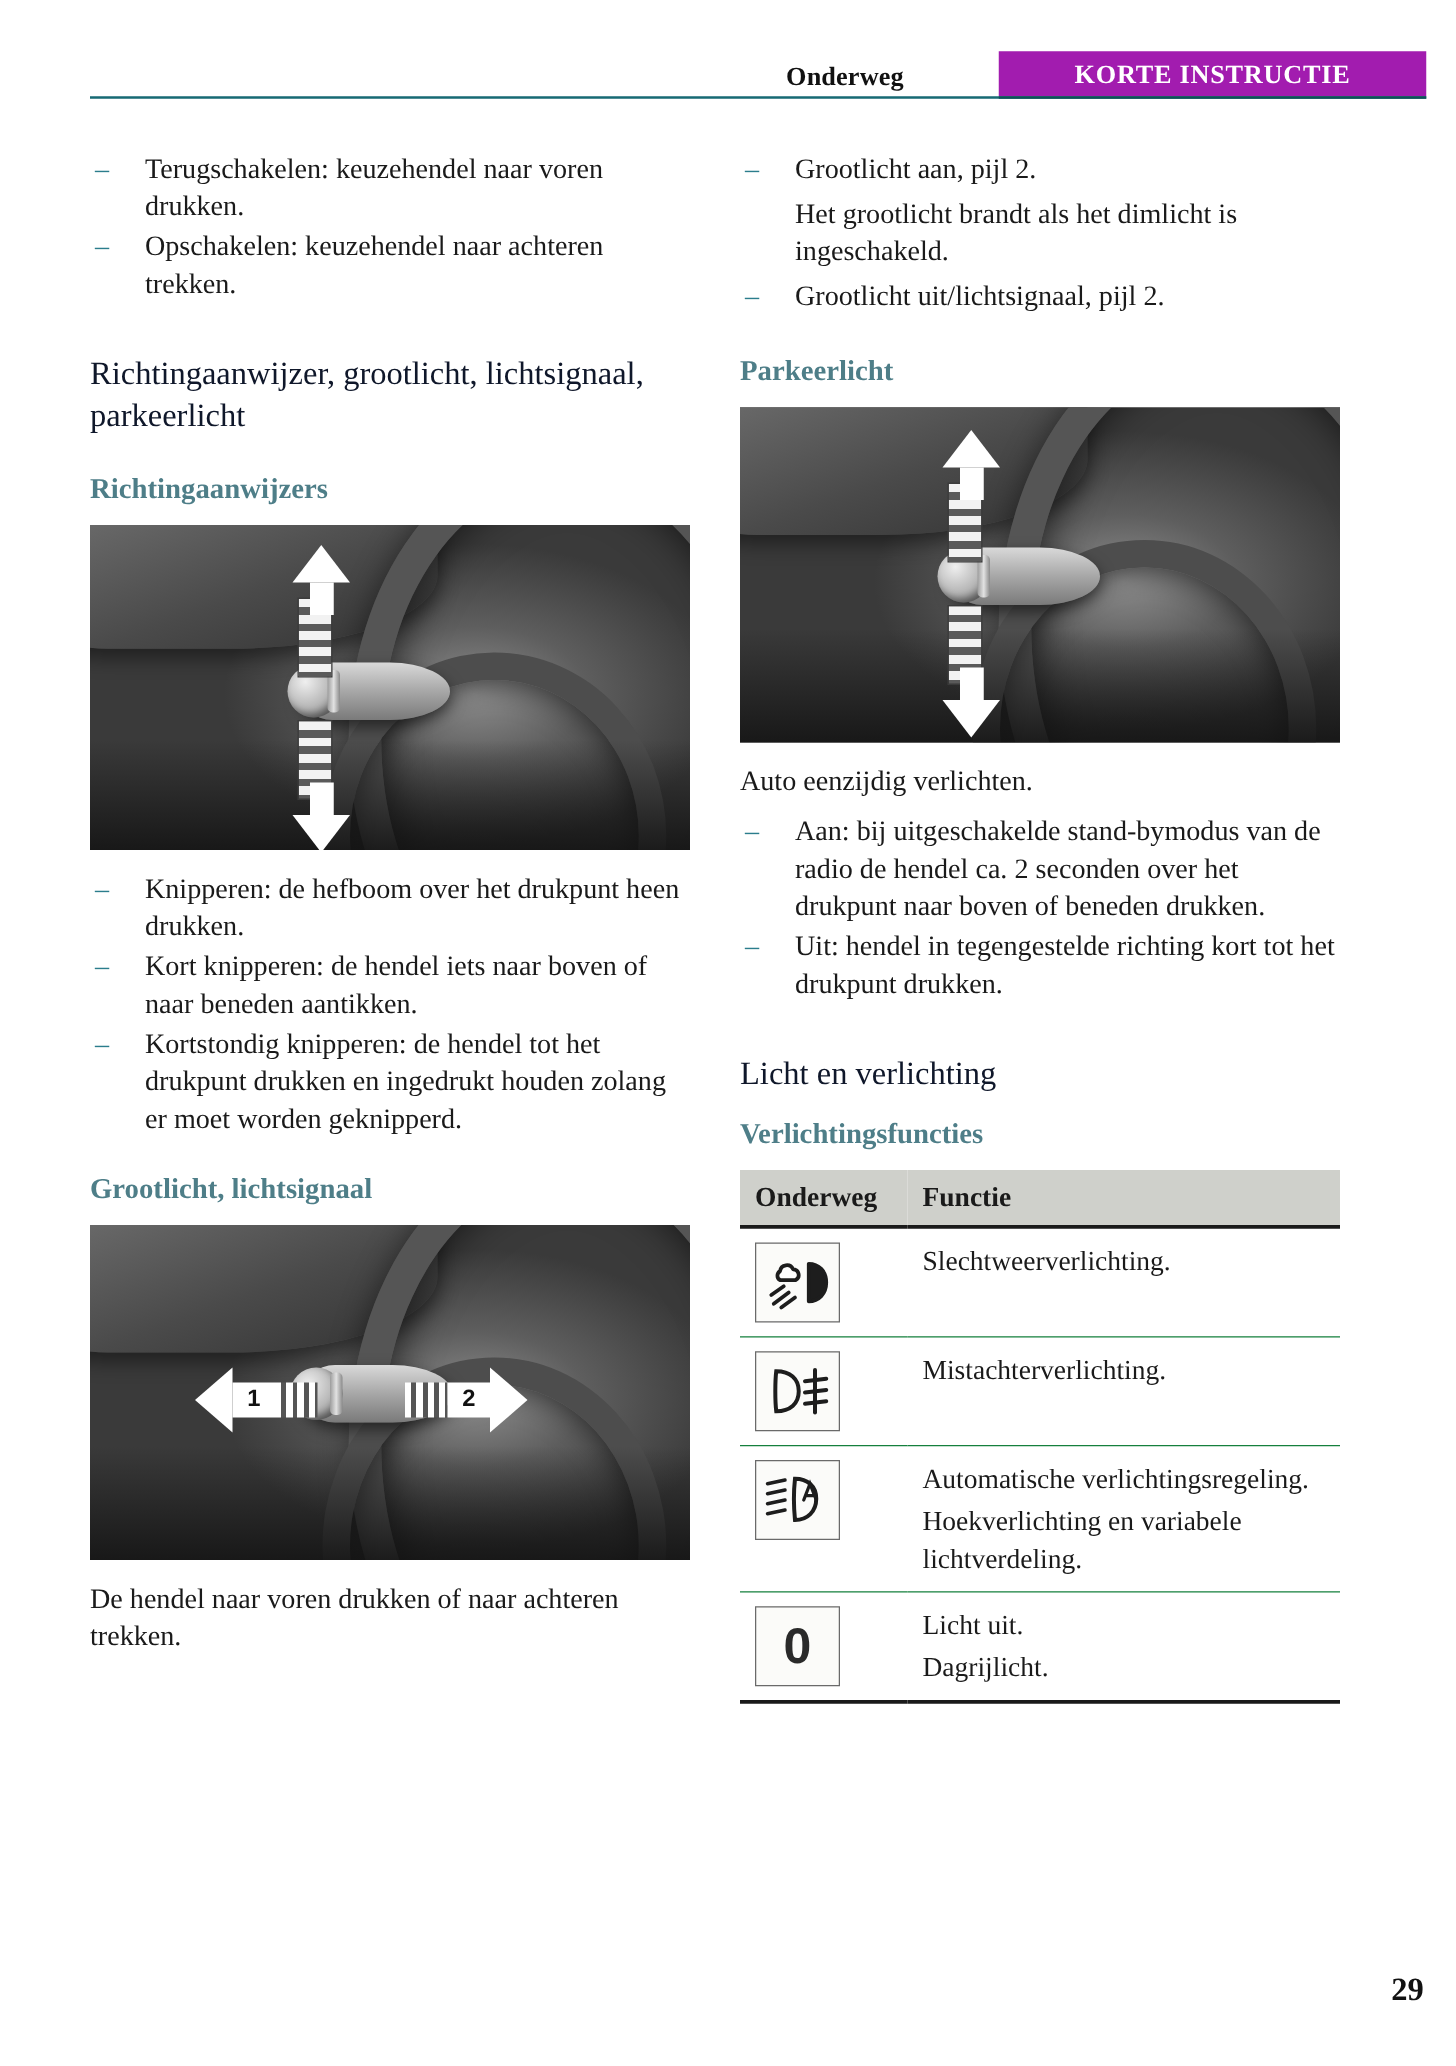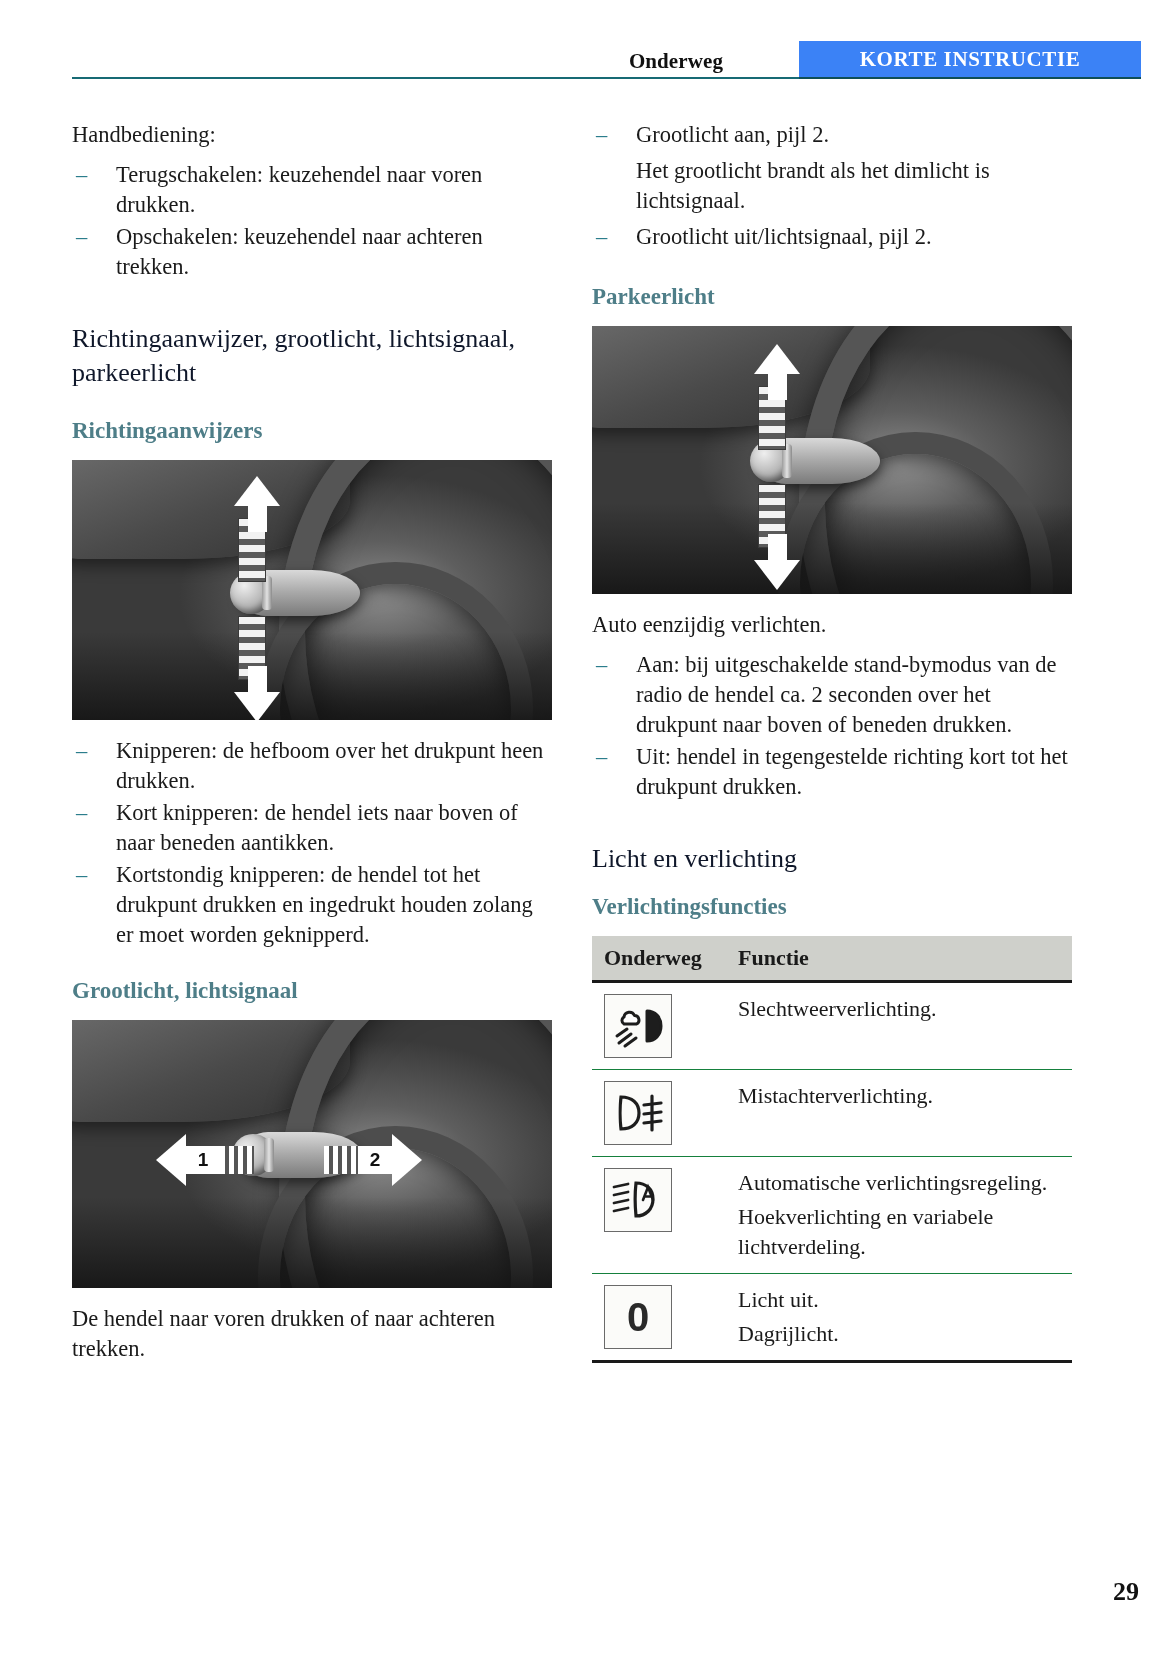--- a/index.html
+++ b/index.html
@@ -31,21 +31,21 @@
     color: #111;
     letter-spacing: 0.1px;
     white-space: nowrap;
   }
   .hdr-tab {
     position: absolute;
     right: 24px;
     top: 41px;
     width: 342px;
     height: 36px;
-    background: #3b82f6;
+    background: #a21caf;
     color: #ffffff;
     font-size: 21px;
     font-weight: bold;
     letter-spacing: 0.6px;
     display: flex;
     align-items: center;
     justify-content: center;
     box-sizing: border-box;
   }
   .hdr-rule {
@@ -322,21 +322,20 @@
 
 <div class="page-header">
   <div class="hdr-running">Onderweg</div>
   <div class="hdr-tab">KORTE INSTRUCTIE</div>
   <div class="hdr-rule"></div>
   <div class="hdr-rule-dark"></div>
 </div>
 
 <div class="col col-left">
 
-  <p class="body-text">Handbediening:</p>
 
   <ul class="dash-list">
     <li>
       <span class="dash">–</span>
       <span>Terugschakelen: keuzehendel naar voren drukken.</span>
     </li>
     <li>
       <span class="dash">–</span>
       <span>Opschakelen: keuzehendel naar achteren trekken.</span>
     </li>
@@ -409,21 +408,21 @@
 
   <p class="body-text">De hendel naar voren drukken of naar achteren trekken.</p>
 </div>
 
 <div class="col col-right">
 
   <ul class="dash-list">
     <li>
       <span class="dash">–</span>
       <span>Grootlicht aan, pijl  2.</span>
-      <p class="sub-para" style="margin-top:6px;">Het grootlicht brandt als het dimlicht is lichtsignaal.</p>
+      <p class="sub-para" style="margin-top:6px;">Het grootlicht brandt als het dimlicht is ingeschakeld.</p>
     </li>
     <li style="margin-top:6px;">
       <span class="dash">–</span>
       <span>Grootlicht uit/lichtsignaal, pijl  2.</span>
     </li>
   </ul>
 
   <h3 class="h-sub" style="margin-top:30px;">Parkeerlicht</h3>
 
   <div class="figure fig-tall">

